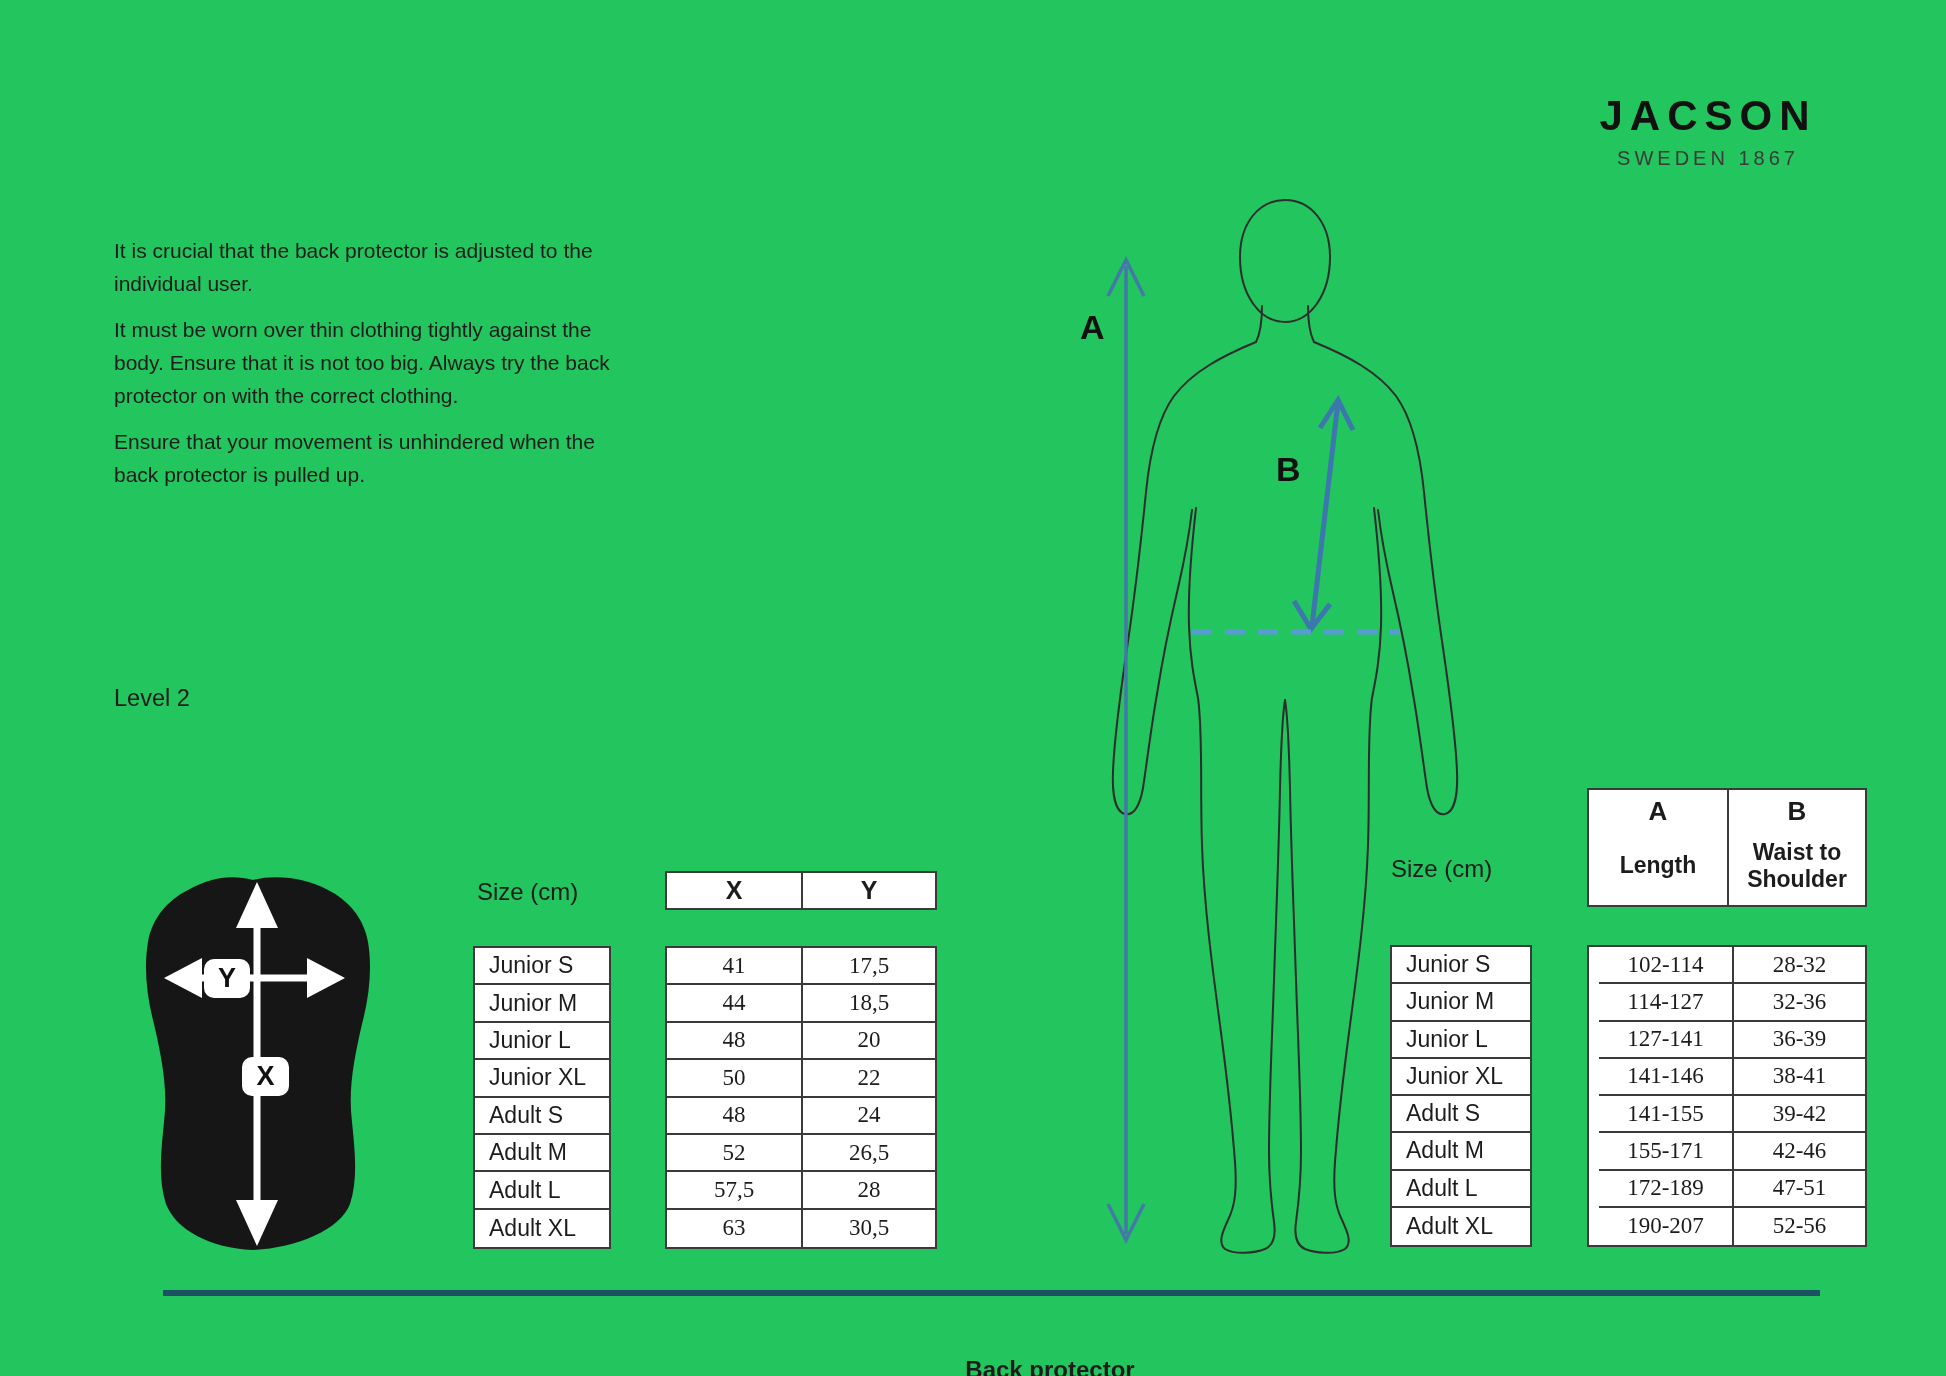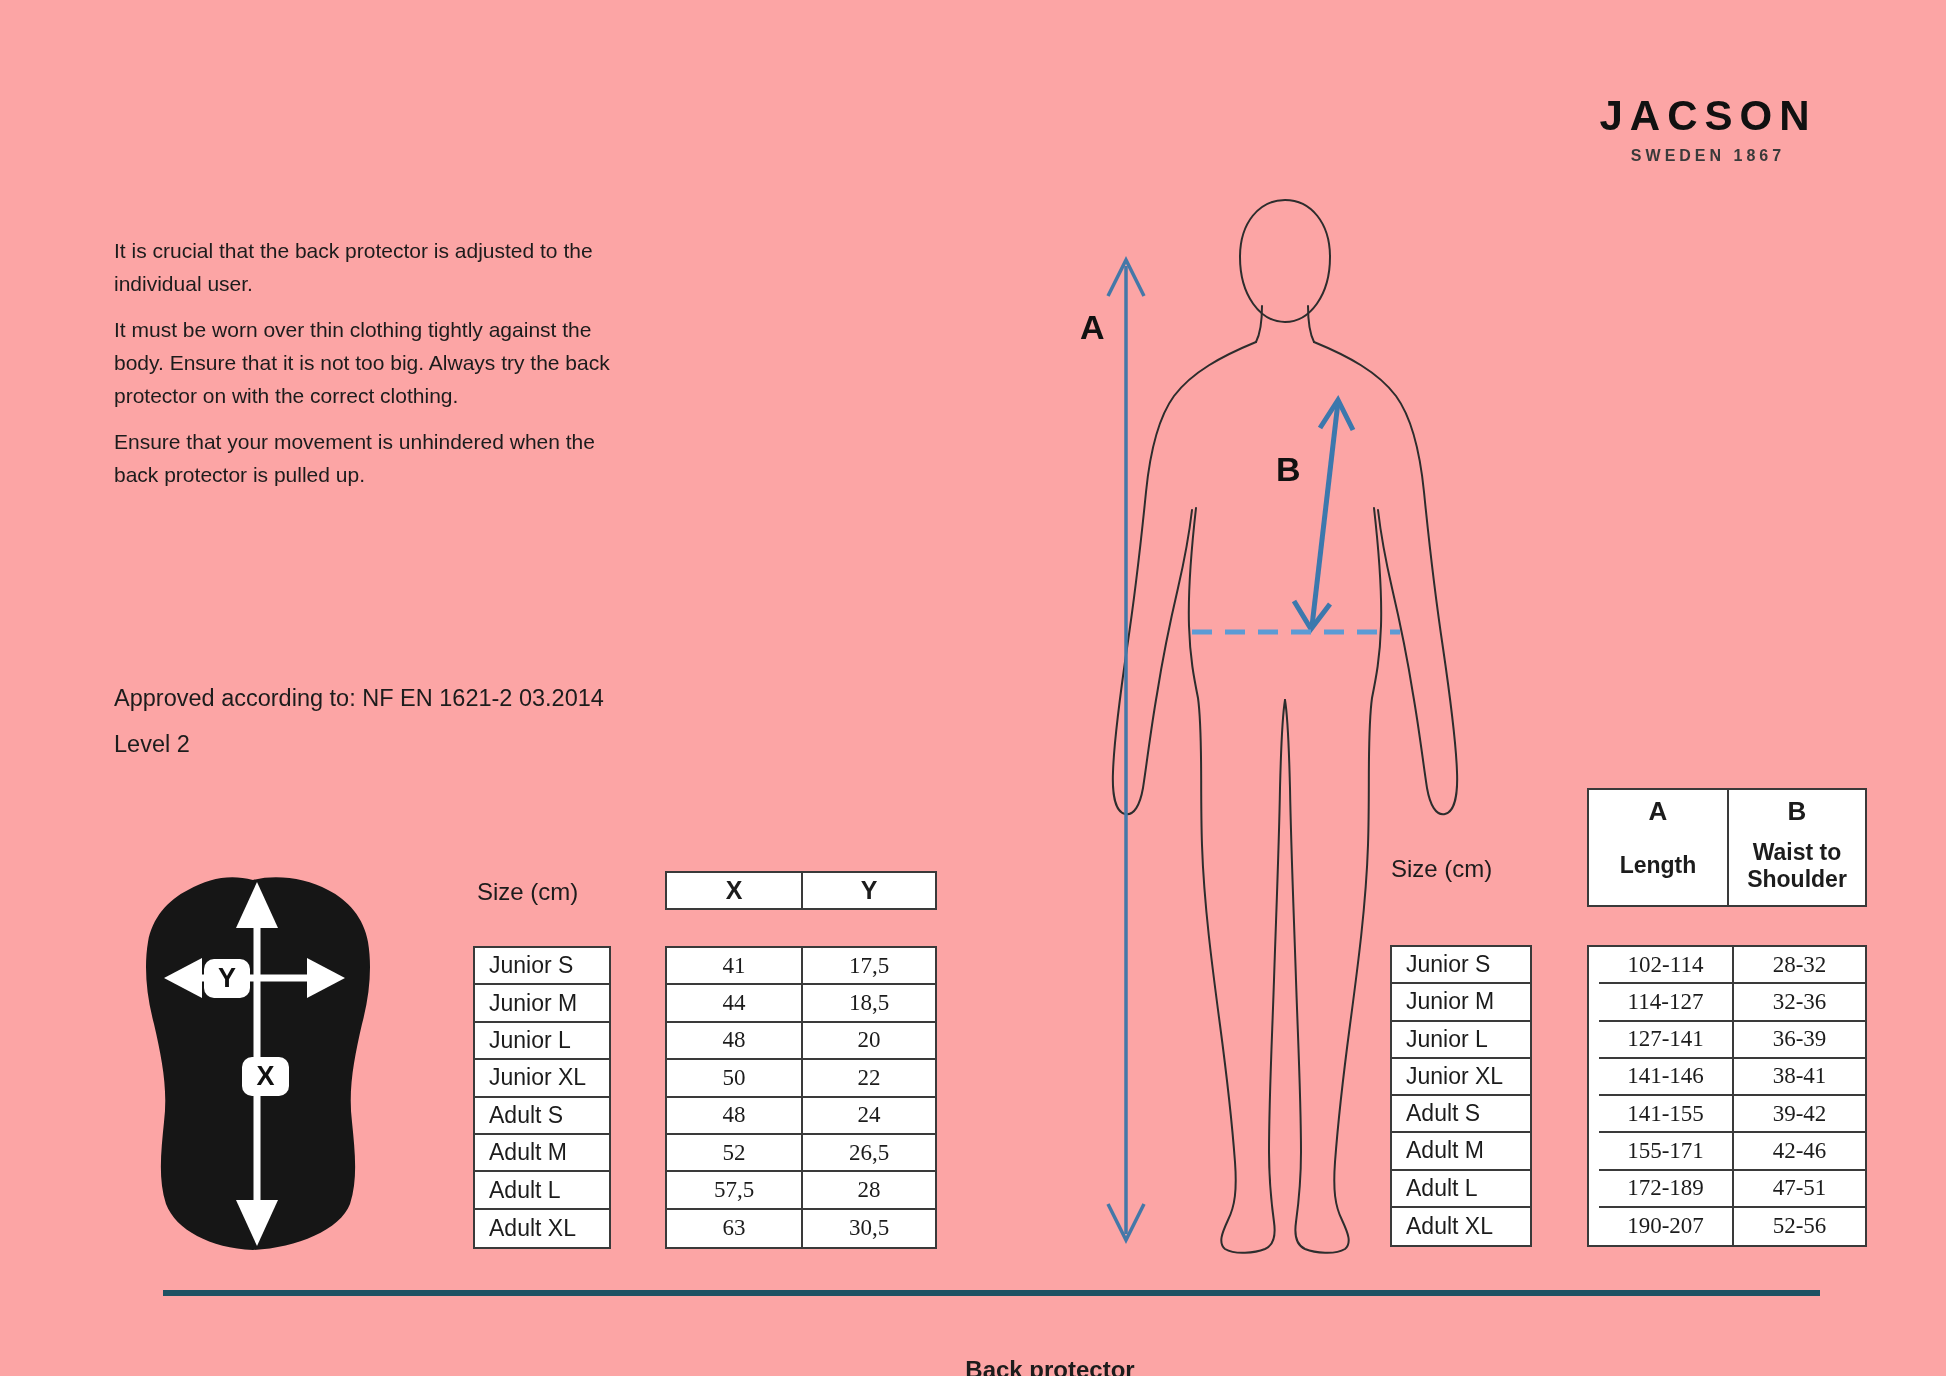--- a/index.html
+++ b/index.html
@@ -1,23 +1,23 @@
 <!DOCTYPE html>
 <html><head>
 <meta charset="utf-8">
 <style>
   html,body{margin:0;padding:0;background:#fff;}
   .page{
-    position:relative;width:1946px;height:1376px;background:#fca5a5;
+    position:relative;width:1946px;height:1376px;background:#22c55e;
     font-family:"Liberation Sans",sans-serif;color:#1c1c1c;overflow:hidden;
   }
   
   .logo{position:absolute;left:1588px;top:92px;width:240px;text-align:center;}
   .logo .name{font-size:42px;font-weight:700;letter-spacing:7px;color:#111;white-space:nowrap;}
-  .logo .tagline{font-size:16px;font-weight:700;letter-spacing:4px;color:#3a3a3a;margin-top:7px;white-space:nowrap;}
+  .logo .tagline{font-size:20px;font-weight:400;letter-spacing:4px;color:#3a3a3a;margin-top:7px;white-space:nowrap;}
   
   .instructions{position:absolute;left:114px;top:234px;width:530px;font-size:21px;line-height:33px;}
   .instructions p{margin:0 0 13px 0;}
   .approval{position:absolute;left:114px;top:682px;width:560px;font-size:23.5px;line-height:33px;}
   .approval div{margin-bottom:13px;}
   
   .vest-svg{position:absolute;left:140px;top:874px;}
   .badge{position:absolute;background:#ffffff;border-radius:10px;display:flex;align-items:center;justify-content:center;
          font-weight:700;font-size:27px;color:#111;}
   .y-badge{left:204px;top:959px;width:46px;height:39px;}
@@ -68,21 +68,20 @@
     <div class="tagline">SWEDEN 1867</div>
   </div>
 
   <div class="instructions">
     <p>It is crucial that the back protector is adjusted to the individual user.</p>
     <p>It must be worn over thin clothing tightly against the body. Ensure that it is not too big. Always try the back protector on with the correct clothing.</p>
     <p>Ensure that your movement is unhindered when the back protector is pulled up.</p>
   </div>
 
   <div class="approval">
-    <div>Approved according to: NF EN 1621-2 03.2014</div>
     <div>Level 2</div>
   </div>
 
   <svg class="vest-svg" width="236" height="380" viewBox="0 0 236 380">
     <path fill="#161616" d="M113,6 C90,0 70,4 48,16 C28,26 12,44 8,68 C4,92 6,120 14,150 C22,185 28,215 24,248 C21,278 18,305 26,330 C36,356 70,374 113,376 C156,374 200,356 210,330 C218,305 215,278 212,248 C208,215 214,185 222,150 C230,120 232,92 228,68 C224,44 208,26 188,16 C166,4 136,0 113,6 Z"></path>
 
     <g fill="#ffffff">
       <rect x="113.5" y="44" width="7" height="292"></rect>
       <polygon points="117,8 96,54 138,54"></polygon>
       <polygon points="117,372 96,326 138,326"></polygon>

